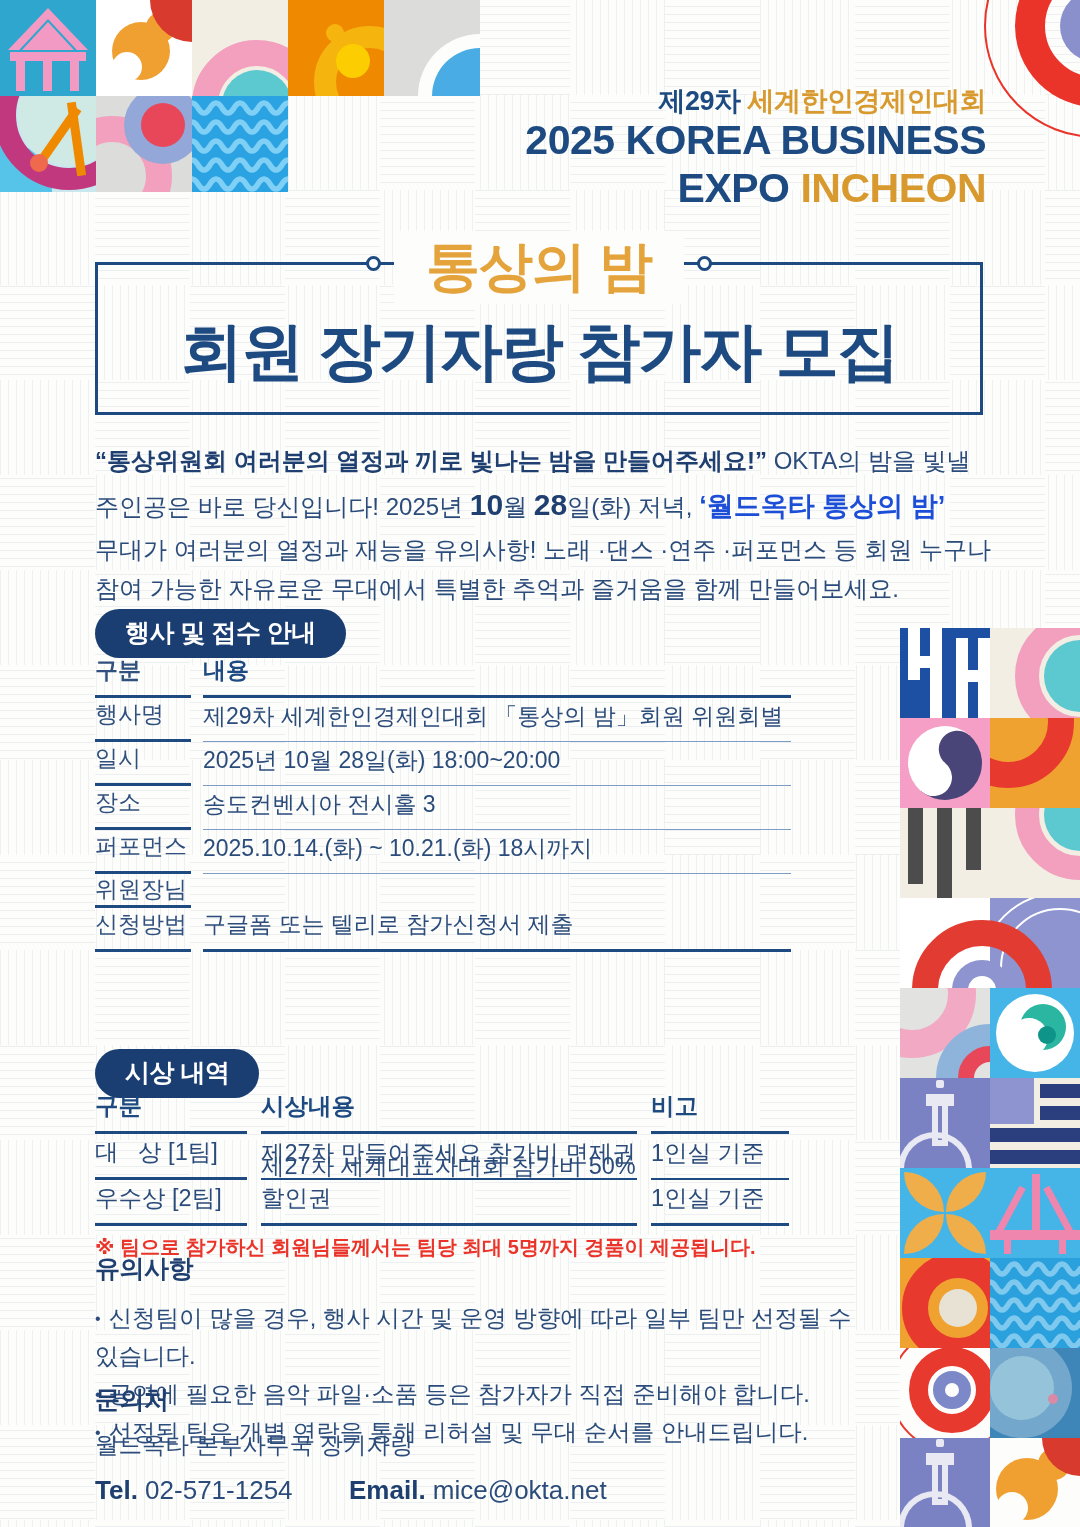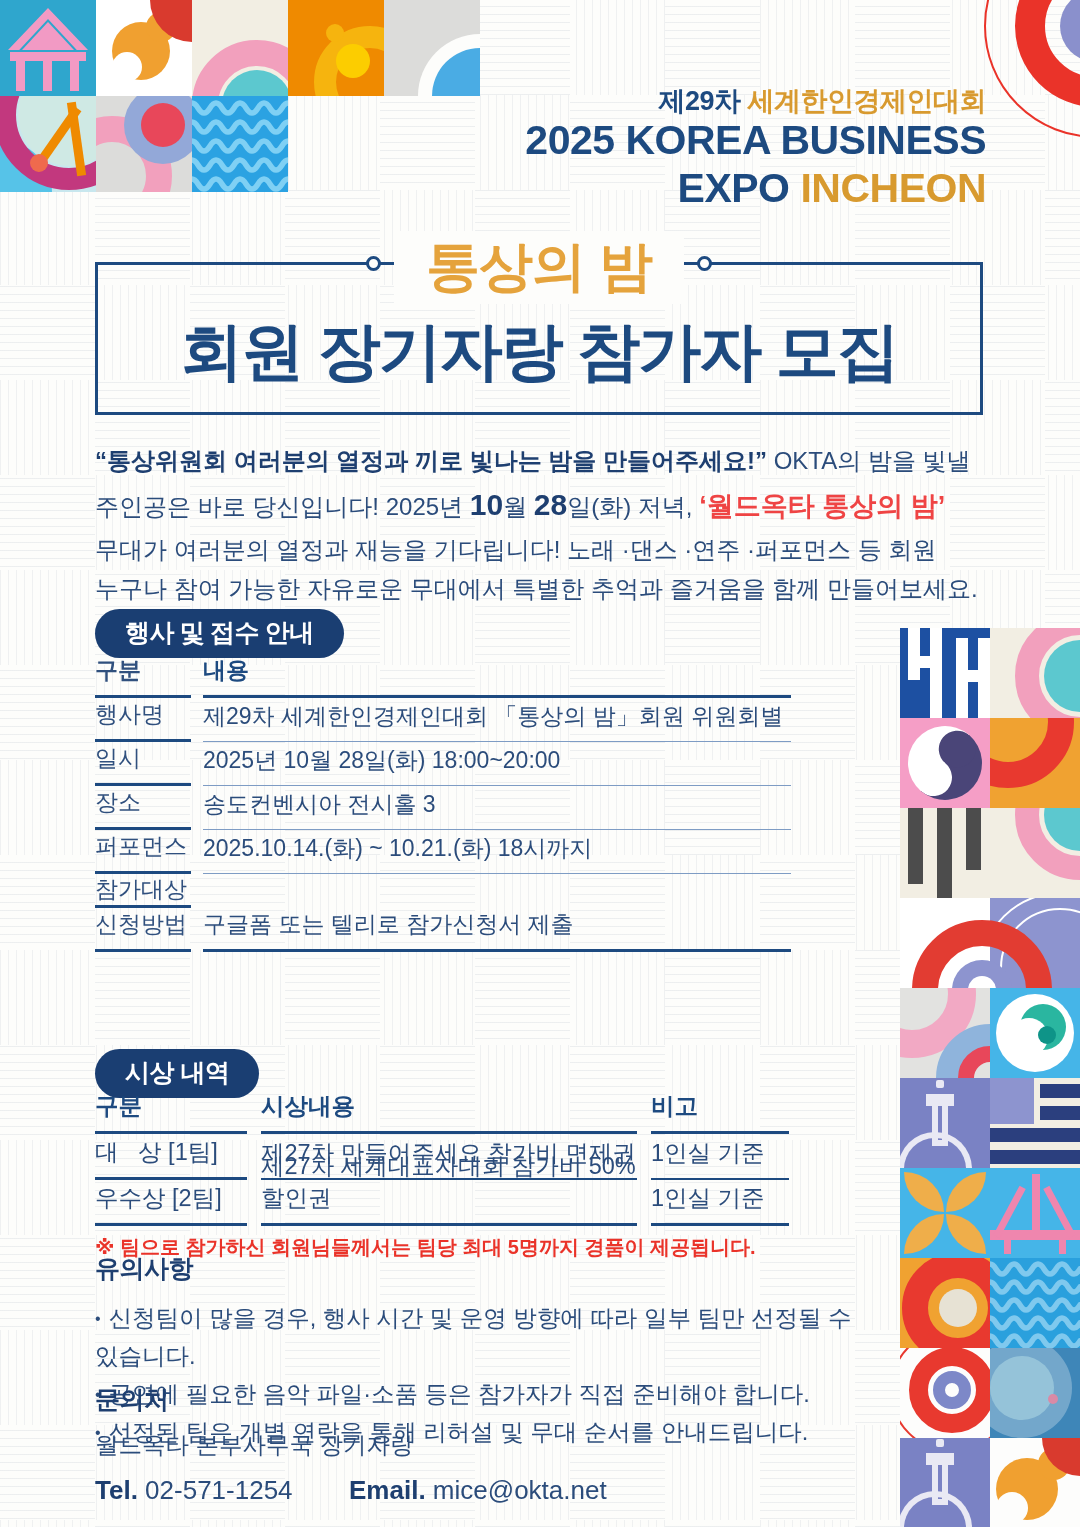--- a/index.html
+++ b/index.html
@@ -44,26 +44,26 @@
   .ring { position:absolute; top:-9px; width:15px; height:15px; border:3px solid var(--navy);
           border-radius:50%; background:#fdfdfb; }
   .ring.l { left:268px; } .ring.r { right:268px; }
   .tmain { text-align:center; padding-top:44px; font-size:63px; font-weight:800;
            color:var(--navy); letter-spacing:-2px; white-space:nowrap; }
 
   
   .intro { top:441px; left:95px; width:896px; font-size:24px; color:var(--text); line-height:1.64; }
   .intro b { color:#1e3f70; }
   .intro .big { font-size:30px; font-weight:800; color:#1e3f70; }
-  .intro .evn { font-size:27px; font-weight:800; color:#ef4444; }
+  .intro .evn { font-size:27px; font-weight:800; color:#1d4ed8; }
 
   
   .pill { display:inline-block; background:#1a3e72; color:#fff; font-size:25px; font-weight:700;
           padding:7px 30px 9px; border-radius:999px; letter-spacing:-0.5px; }
-  .pill1 { top:609px; left:95px;font-family:Liberation Serif, serif; }
+  .pill1 { top:609px; left:95px; }
   .pill2 { top:1049px; left:95px; }
 
   
   .t1 { top:660px; left:95px; width:696px; font-size:23px; color:var(--text); }
   .t1 .row { display:flex; }
   .t1 .lab { width:96px; margin-right:12px; display:flex; align-items:flex-end;
              padding-bottom:9px; border-bottom:3px solid var(--navy); color:#30507e; }
   .t1 .val { flex:1; display:flex; align-items:flex-end; padding-bottom:9px;
              border-bottom:1.5px solid #7e9cc4; }
   .t1 .h { height:38px; font-weight:700; color:var(--navy); }
@@ -309,21 +309,21 @@
 
   <div class="z tbox">
     <div class="eyebrow">통상의 밤</div>
     <span class="ring l"></span>
     <span class="ring r"></span>
     <div class="tmain">회원 장기자랑 참가자 모집</div>
   </div>
 
   <div class="z intro">
     <b>“통상위원회 여러분의 열정과 끼로 빛나는 밤을 만들어주세요!”</b><span> OKTA의 밤을 빛낼 주인공은 바로 당신입니다!</span>
-    <span>2025년 </span><span class="big">10</span><span>월 </span><span class="big">28</span><span>일(화) 저녁, </span><span class="evn">‘월드옥타 통상의 밤’</span><span> 무대가 여러분의 열정과 재능을 기다립니다!</span>
+    <span>2025년 </span><span class="big">10</span><span>월 </span><span class="big">28</span><span>일(화) 저녁, </span><span class="evn">‘월드옥타 통상의 밤’</span><span> 무대가 여러분의 열정과 재능을 유의사항!</span>
     <span>노래 ·댄스 ·연주 ·퍼포먼스 등 회원 누구나 참여 가능한 자유로운 무대에서 특별한 추억과 즐거움을 함께 만들어보세요.</span>
   </div>
 
   <div class="z pill pill1">행사 및 접수 안내</div>
 
   <div class="z t1">
     <div class="row h">
       <div class="lab">구분</div>
       <div class="val">내용</div>
     </div>
@@ -337,21 +337,21 @@
     </div>
     <div class="row r">
       <div class="lab">장소</div>
       <div class="val">송도컨벤시아 전시홀 3</div>
     </div>
     <div class="row r">
       <div class="lab">퍼포먼스</div>
       <div class="val">2025.10.14.(화) ~ 10.21.(화) 18시까지</div>
     </div>
     <div class="row tall">
-      <div class="lab">참가대상</div>
+      <div class="lab">위원장님</div>
     </div>
     <div class="row r last">
       <div class="lab">신청방법</div>
       <div class="val">구글폼 또는 텔리로 참가신청서 제출</div>
     </div>
   </div>
 
   <div class="z pill pill2">시상 내역</div>
 
   <div class="z t2">

